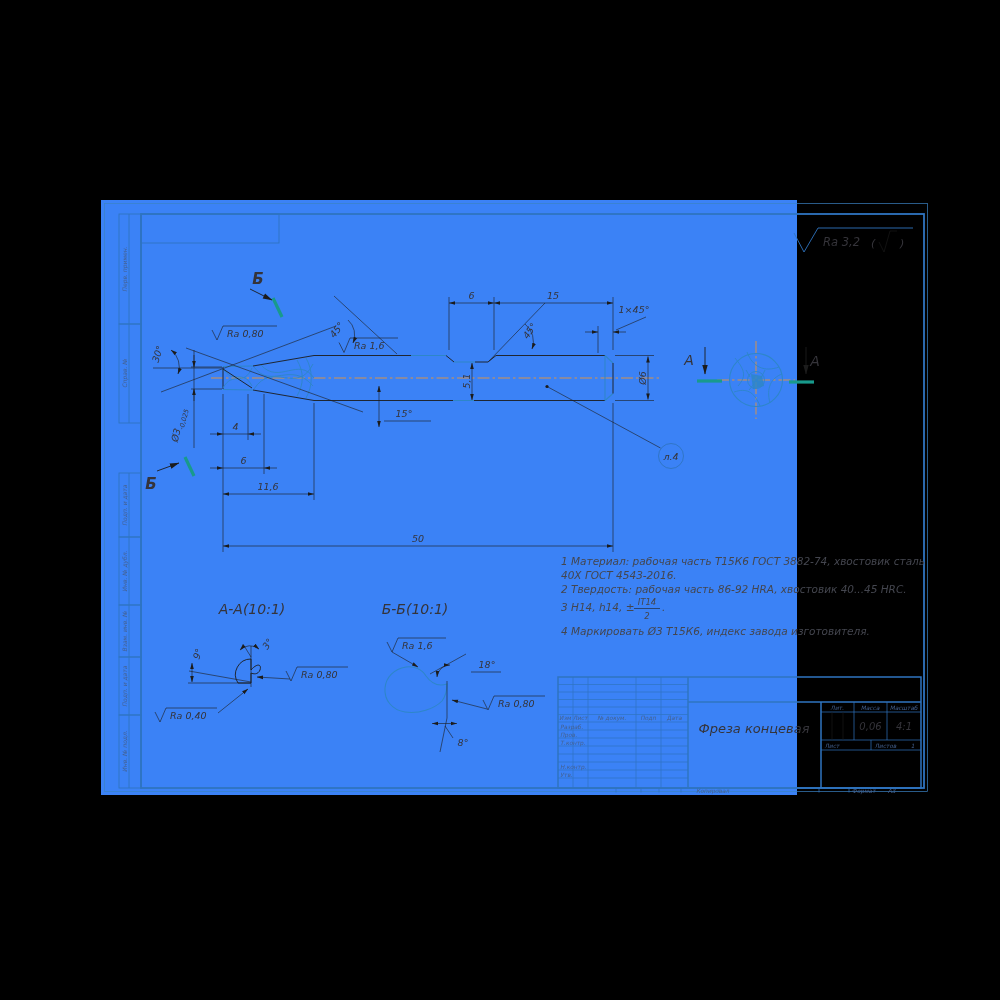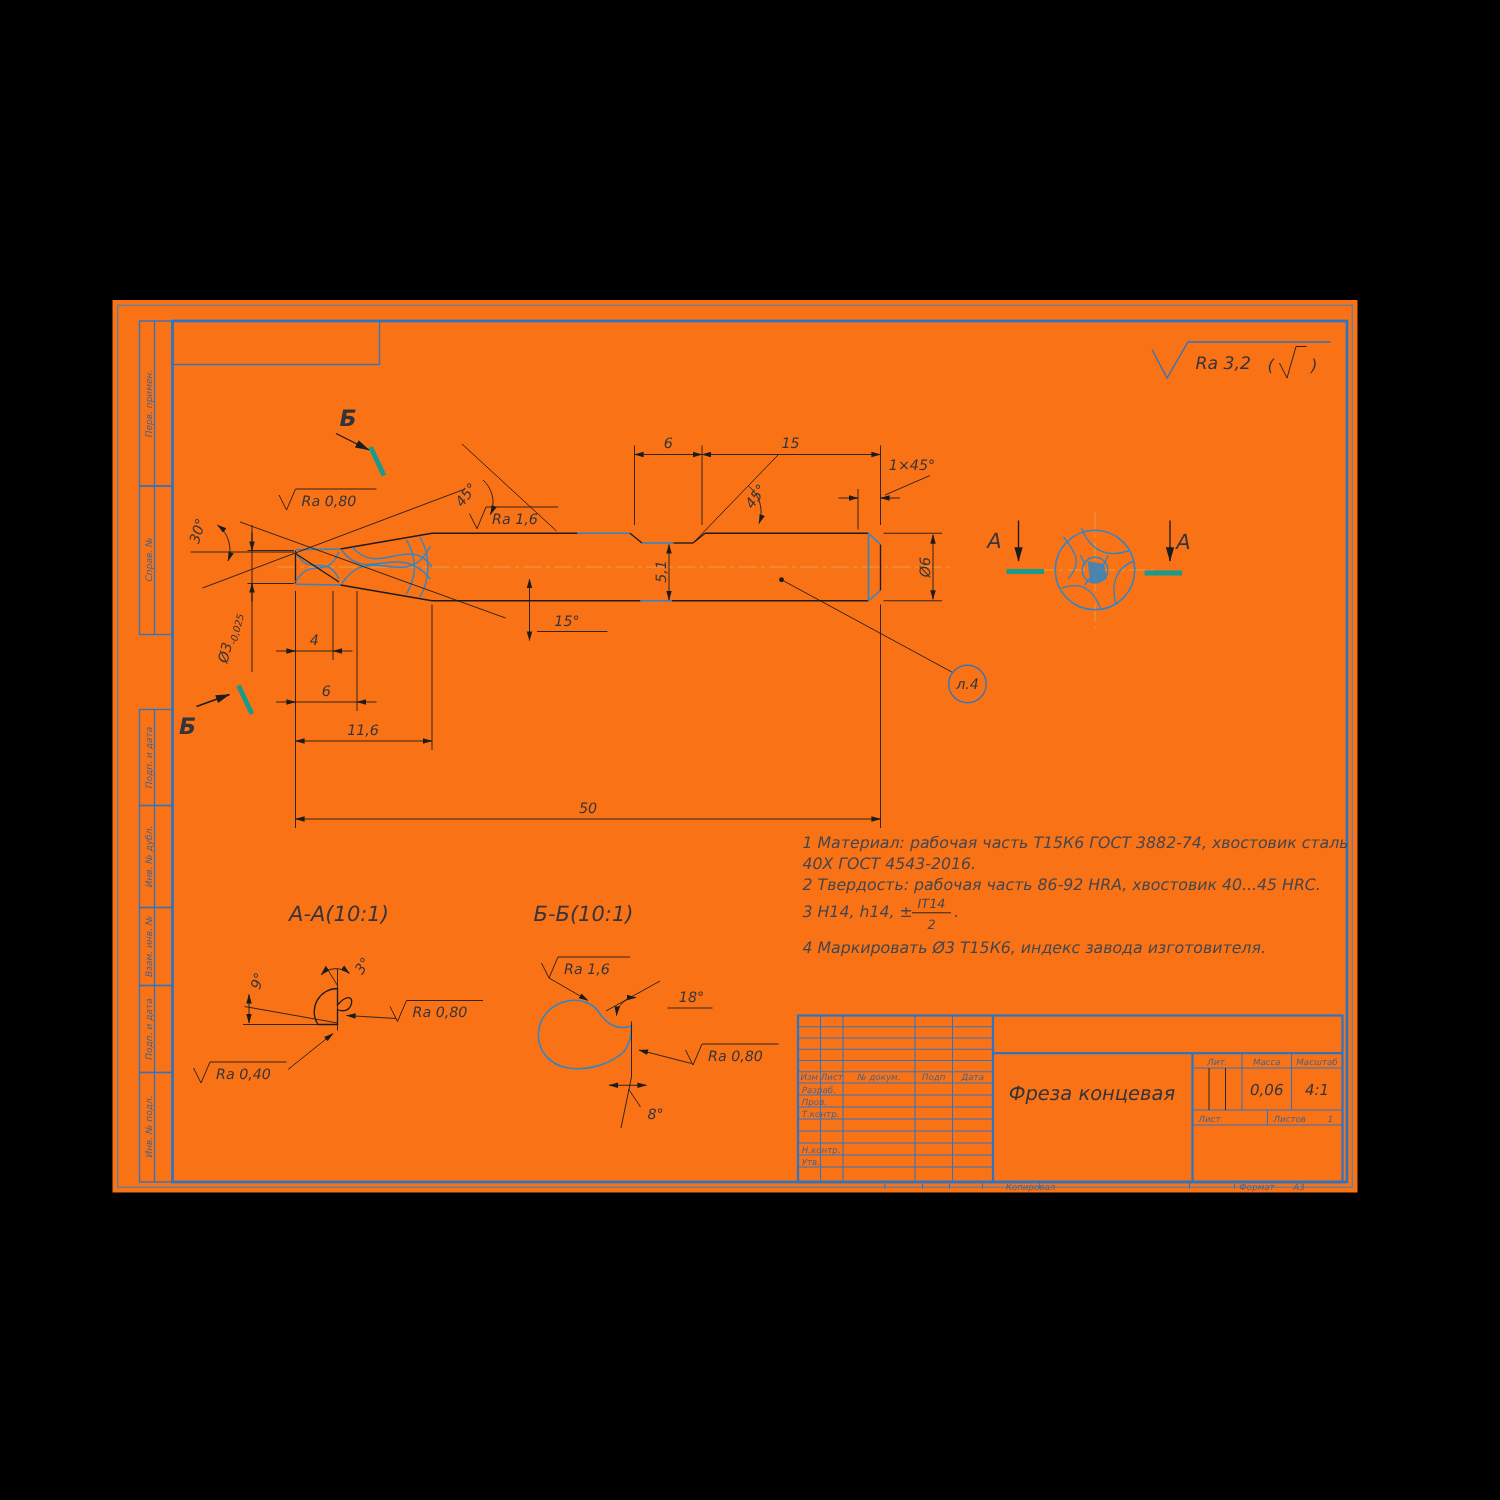--- a/index.html
+++ b/index.html
@@ -1,18 +1,18 @@
 <!DOCTYPE html>
 <html><head>
 <meta charset="utf-8">
 <style>
   html,body{margin:0;padding:0;background:#000;}
   .stage{position:relative;width:1000px;height:1000px;background:#000;overflow:hidden;
          font-family:"DejaVu Sans",sans-serif;}
-  .sheet{position:absolute;left:75px;top:200px;width:830px;height:595px;background:#f97316;}
+  .sheet{position:absolute;left:101px;top:200px;width:696px;height:595px;background:#3b82f6;}
   svg{position:absolute;left:0;top:0;}
   svg text{font-family:"DejaVu Sans",sans-serif;font-style:italic;}
   .dim{fill:#35343a;font-size:9.5px;}
   .big{fill:#35343a;font-size:14px;}
   .huge{fill:#35343a;font-size:15px;font-weight:600;}
   .note{fill:#44464f;font-size:10.5px;}
   .tb{fill:#44618f;font-size:5.8px;}
   .tbv{fill:#35343a;font-size:10px;}
   .strip{fill:#44618f;font-size:6px;}
   .thin{stroke:#3b82c4;stroke-width:0.7;fill:none;}

